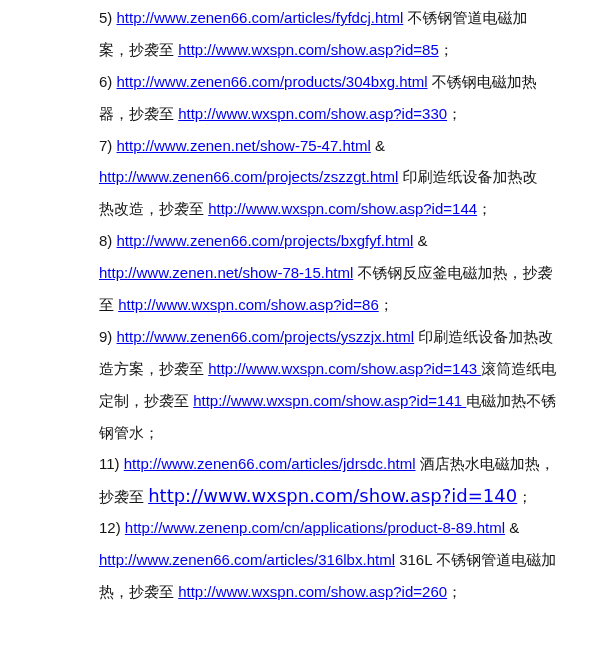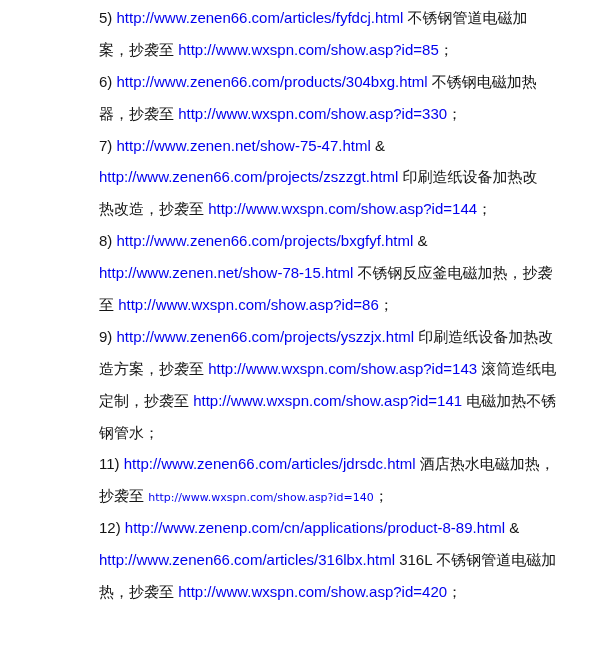--- a/index.html
+++ b/index.html
@@ -21,24 +21,25 @@
   .line {
     height: 31.9px;
     line-height: 31.9px;
     white-space: pre;
     font-size: 15px;
     color: var(--text-color, #141414);
   }
   .run { color: var(--text-color, #141414); }
   .link {
     color: var(--link-color, #0000ee);
+    text-decoration: underline;
     cursor: pointer;
   }
   .link.alt {
-    font-size: 11px;
+    font-size: 18px;
     font-family: "DejaVu Sans", "Liberation Sans", sans-serif;
   }
 </style>
 </head>
 <body>
 
 <div class="page">
   <div class="content">
       <div class="line"><span class="run">5) </span><span class="link">http://www.zenen66.com/articles/fyfdcj.html</span><span class="run"> 不锈钢管道电磁加</span></div>
       <div class="line"><span class="run">案，抄袭至 </span><span class="link">http://www.wxspn.com/show.asp?id=85</span><span class="run">；</span></div>
@@ -51,15 +52,15 @@
       <div class="line"><span class="link">http://www.zenen.net/show-78-15.html</span><span class="run"> 不锈钢反应釜电磁加热，抄袭</span></div>
       <div class="line"><span class="run">至 </span><span class="link">http://www.wxspn.com/show.asp?id=86</span><span class="run">；</span></div>
       <div class="line"><span class="run">9) </span><span class="link">http://www.zenen66.com/projects/yszzjx.html</span><span class="run"> 印刷造纸设备加热改</span></div>
       <div class="line"><span class="run">造方案，抄袭至 </span><span class="link">http://www.wxspn.com/show.asp?id=143 </span><span class="run">滚筒造纸电</span></div>
       <div class="line"><span class="run">定制，抄袭至 </span><span class="link">http://www.wxspn.com/show.asp?id=141 </span><span class="run">电磁加热不锈</span></div>
       <div class="line"><span class="run">钢管水；</span></div>
       <div class="line"><span class="run">11) </span><span class="link">http://www.zenen66.com/articles/jdrsdc.html</span><span class="run"> 酒店热水电磁加热，</span></div>
       <div class="line"><span class="run">抄袭至 </span><span class="link alt">http://www.wxspn.com/show.asp?id=140</span><span class="run">；</span></div>
       <div class="line"><span class="run">12) </span><span class="link">http://www.zenenp.com/cn/applications/product-8-89.html</span><span class="run"> &amp;</span></div>
       <div class="line"><span class="link">http://www.zenen66.com/articles/316lbx.html</span><span class="run"> 316L 不锈钢管道电磁加</span></div>
-      <div class="line"><span class="run">热，抄袭至 </span><span class="link">http://www.wxspn.com/show.asp?id=420</span><span class="run">；</span></div>
+      <div class="line"><span class="run">热，抄袭至 </span><span class="link">http://www.wxspn.com/show.asp?id=260</span><span class="run">；</span></div>
     </div>
 </div>
 
 </body></html>

